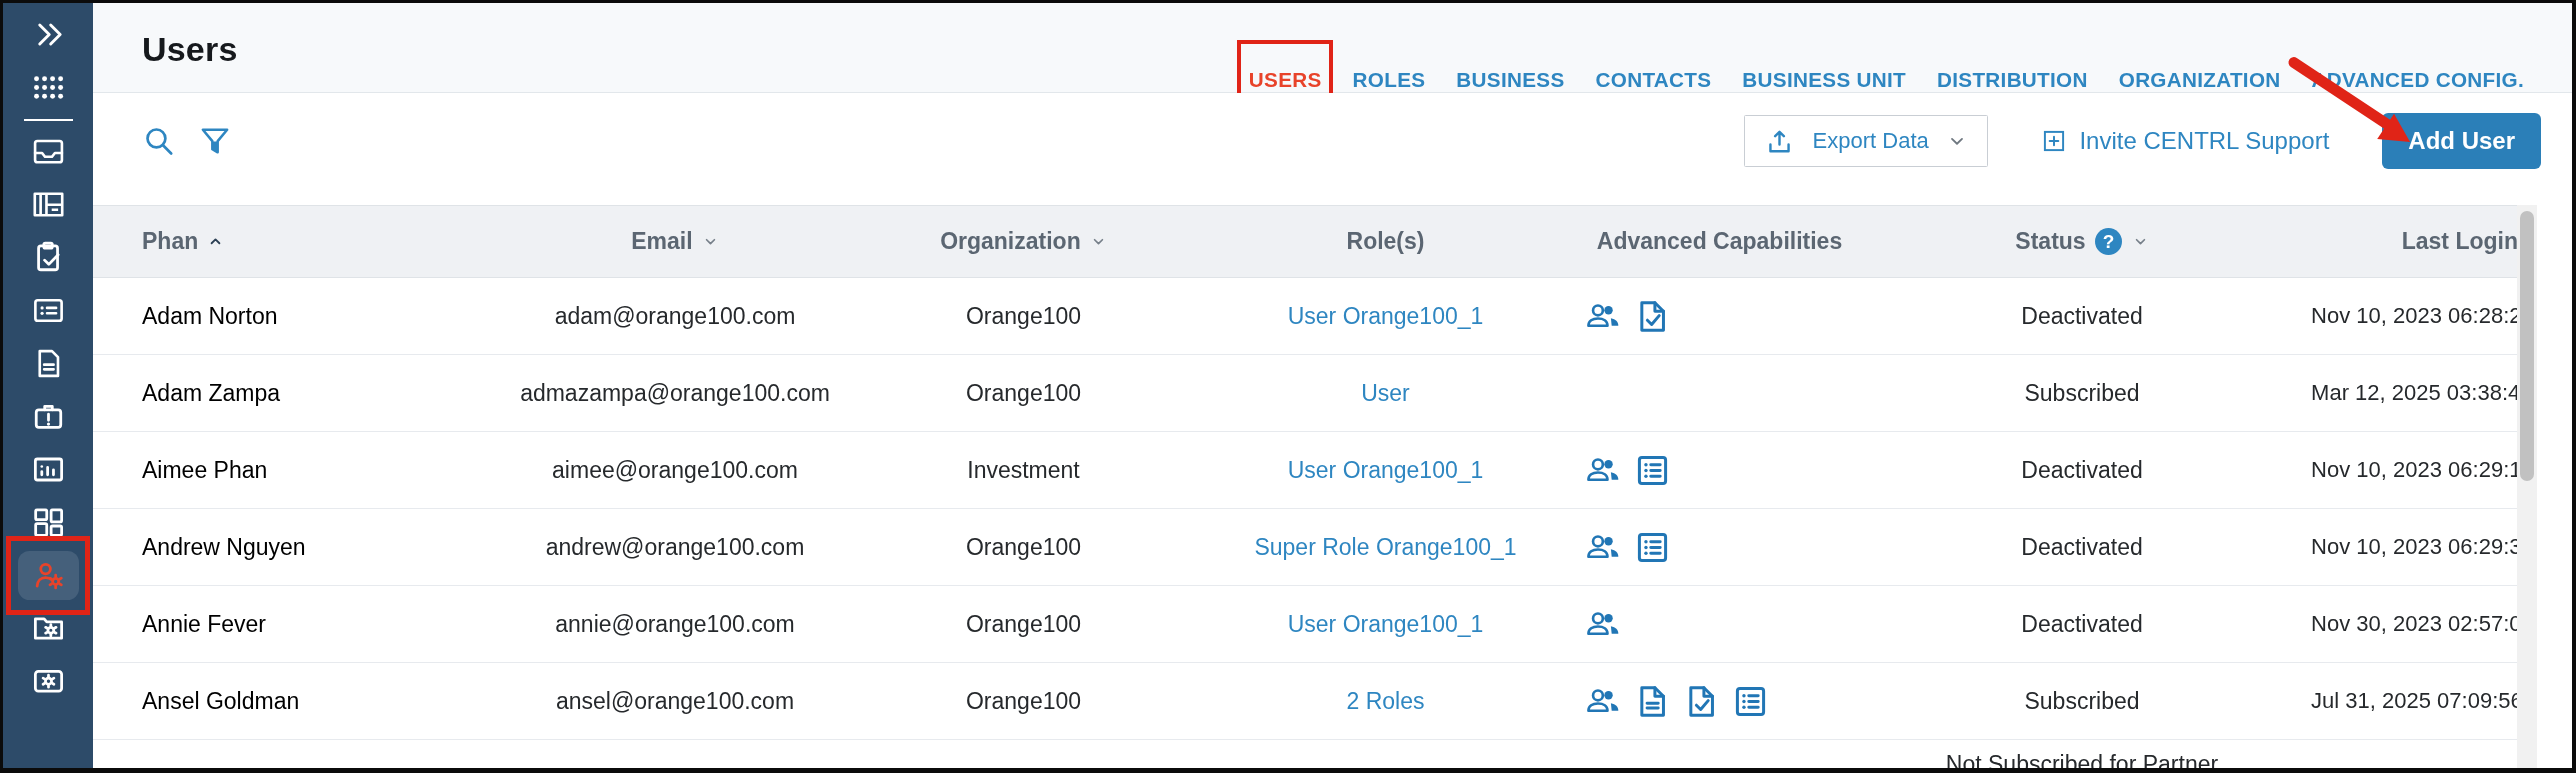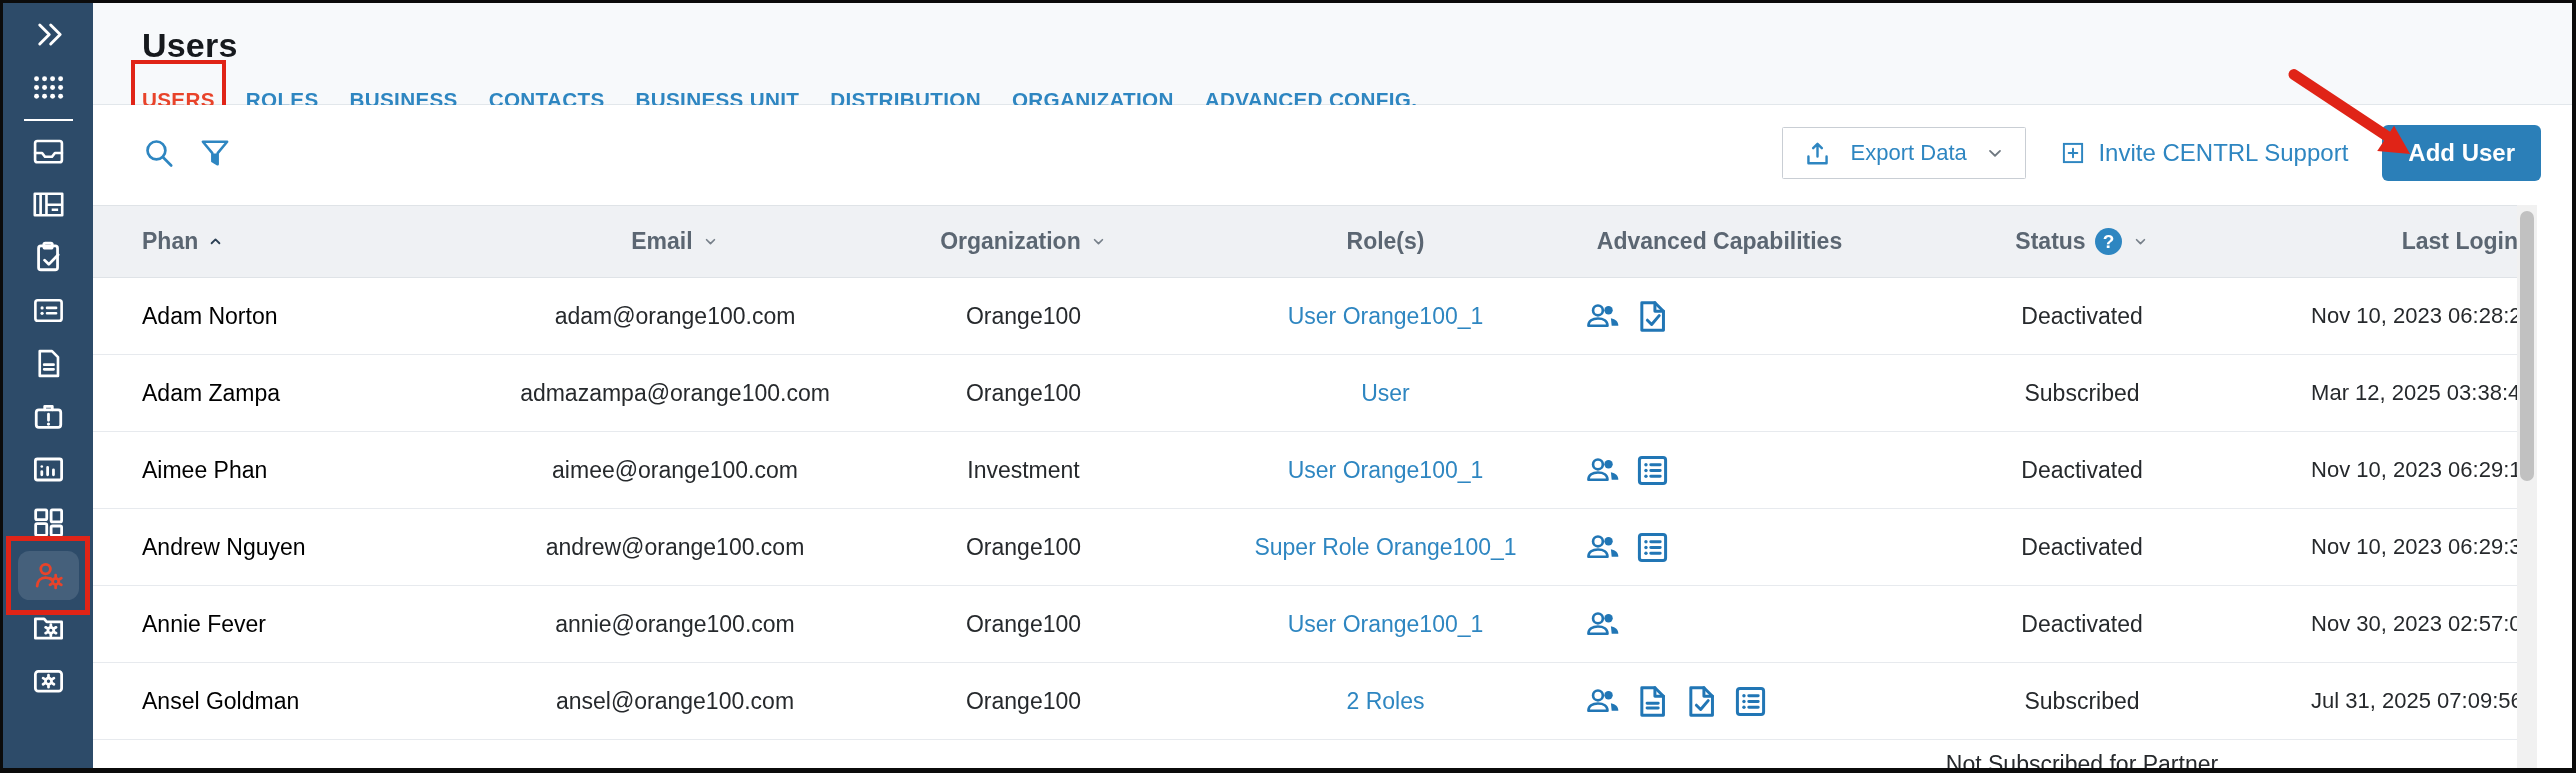--- a/index.html
+++ b/index.html
@@ -34,45 +34,44 @@
   .sb-item.active::before {
     content:''; position:absolute; left:3.1px; right:3.1px; top:-13px; bottom:-13px;
     border:5.4px solid #e02417; pointer-events:none;
   }
 
   
   .main { flex:1; min-width:0; position:relative; background:#fff; overflow:hidden; }
 
   
   .topbar {
-    height:102px; background:#f7f9fb; border-bottom:1.5px solid #e2e7eb;
-    display:flex; align-items:flex-start; justify-content:space-between;
+    height:90px; background:#f7f9fb; border-bottom:1.5px solid #e2e7eb;
+    display:flex; align-items:flex-end; justify-content:space-between;
     padding:0 48px 0 49px;
-    flex-direction:column;
   }
   .page-title { font-size:34px; font-weight:700; color:#16191d; letter-spacing:0.2px; }
   .tabs { display:flex; align-items:center; gap:31px; }
   .tab {
     font-size:20.7px; font-weight:600; color:#2e86c1; letter-spacing:0.3px;
     white-space:nowrap; cursor:pointer; position:relative;
   }
   .tab.active { color:#e8432a; }
   .tab.active::after {
     content:''; position:absolute; left:-11.5px; right:-11.5px; top:-27.6px; bottom:-31px;
     border:4.6px solid #e02417; pointer-events:none;
   }
 
   
   .toolbar {
     height:96px; display:flex; align-items:center;
     padding:0 31px 0 49px; background:#fff; position:relative;
   }
   .tool-icon { cursor:pointer; display:flex; align-items:center; }
   .tool-icon + .tool-icon { margin-left:23px; }
-  .toolbar-right { margin-left:auto; display:flex; align-items:center; gap:34px; }
+  .toolbar-right { margin-left:auto; display:flex; align-items:center; gap:53px; }
   .export-btn {
     display:flex; align-items:center; gap:18.4px;
     border:1.5px solid #c9ced4; background:#fff; height:52px; padding:0 20px;
     cursor:pointer; border-radius:1.5px;
   }
   .export-btn .lbl { font-size:22px; color:#2e86c1; }
   .invite-btn { display:flex; align-items:center; gap:12.3px; color:#2e86c1; font-size:24px; cursor:pointer; white-space:nowrap; }
   .add-user-btn {
     background:#2b7fb8; color:#fff; font-size:24px; font-weight:600;
     height:56px; padding:0 26px; display:flex; align-items:center;

